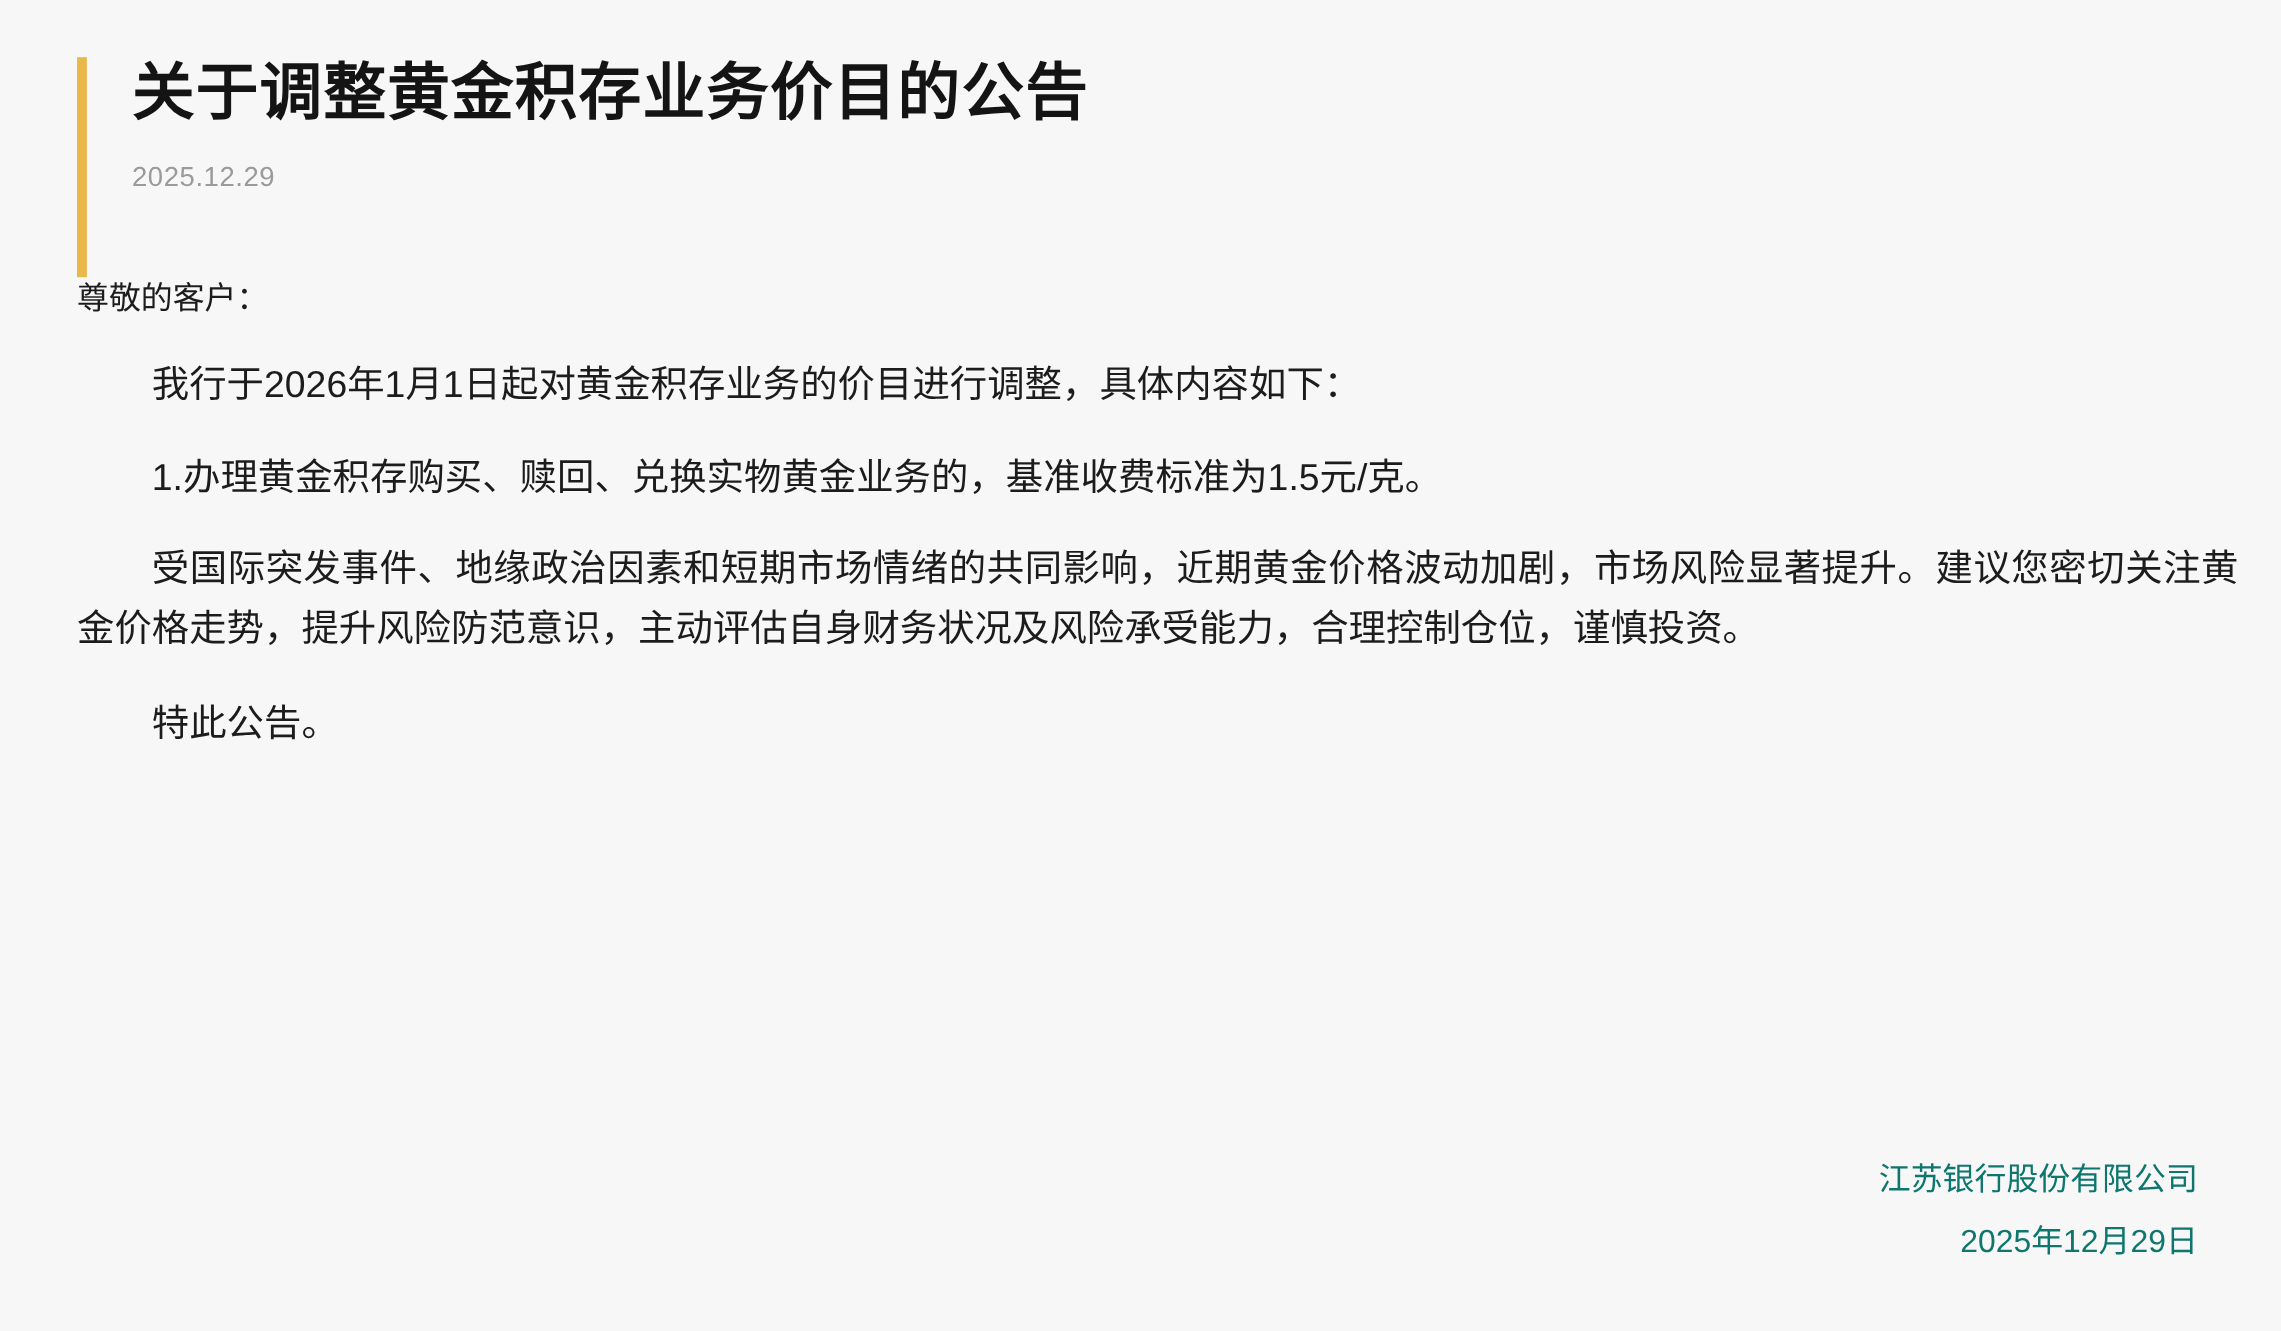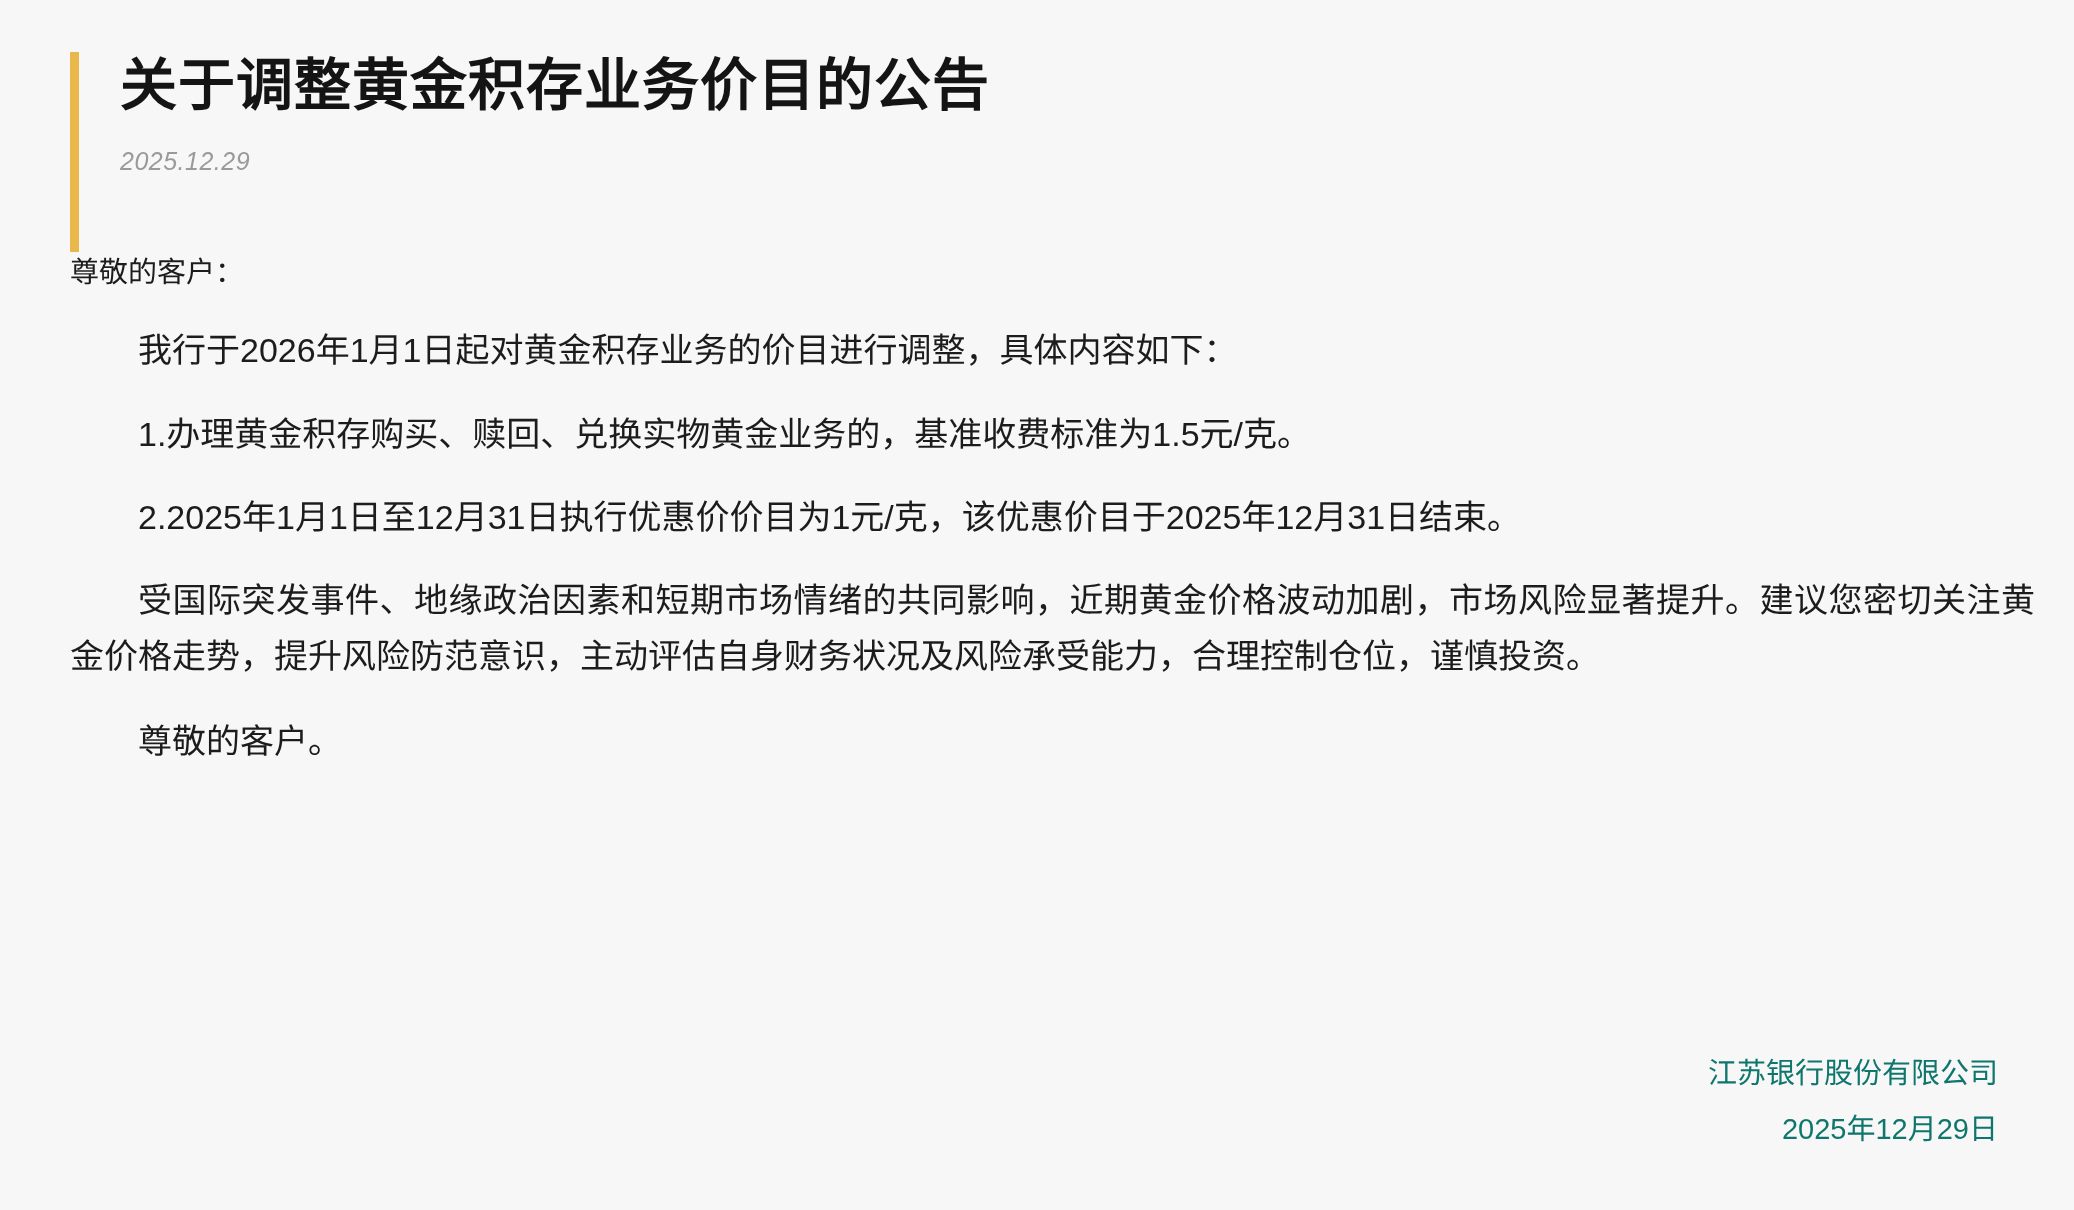--- a/index.html
+++ b/index.html
@@ -46,21 +46,20 @@
     line-height: 1.25;
     color: #141414;
     margin: 0;
     white-space: nowrap;
   }
   .doc-date {
     margin-top: 26px;
     font-size: 25px;
     color: #9a9a9a;
     letter-spacing: 0.5px;
-    font-style: italic;
   }
 
   
   .content {
     margin-top: 82px;
     padding: 0 39px 0 70px;
     font-size: 29px;
     line-height: 1;
     color: #1c1c1c;
   }
@@ -101,23 +100,22 @@
     <div class="header-inner">
       <h1 class="doc-title">关于调整黄金积存业务价目的公告</h1>
       <div class="doc-date">2025.12.29</div>
     </div>
   </div>
 
   <div class="content">
     <div class="salutation">尊敬的客户：</div>
     <p class="para">我行于2026年1月1日起对黄金积存业务的价目进行调整，具体内容如下：</p>
     <p class="para">1.办理黄金积存购买、赎回、兑换实物黄金业务的，基准收费标准为1.5元/克。</p>
-    <p class="para">2.2025年1月1日至12月31日执行优惠价价目为1元/克，该优惠价目于2025年12月31日结束。</p>
     <p class="para wrap">受国际突发事件、地缘政治因素和短期市场情绪的共同影响，近期黄金价格波动加剧，市场风险显著提升。建议您密切关注黄金价格走势，提升风险防范意识，主动评估自身财务状况及风险承受能力，合理控制仓位，谨慎投资。</p>
-    <p class="para">尊敬的客户。</p>
+    <p class="para">特此公告。</p>
   </div>
 
   <div class="signature">
     <div>江苏银行股份有限公司</div>
     <div>2025年12月29日</div>
   </div>
 
 </div>
 
 </body></html>

